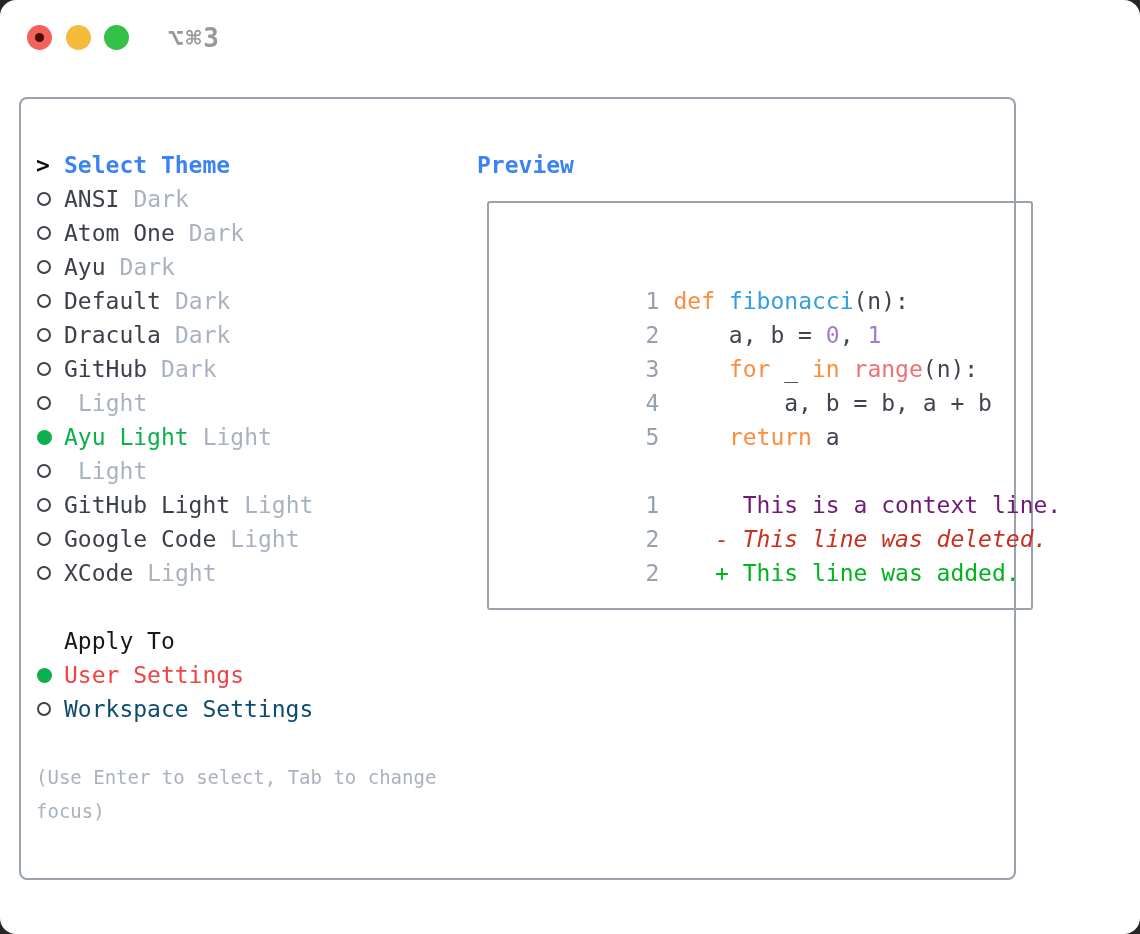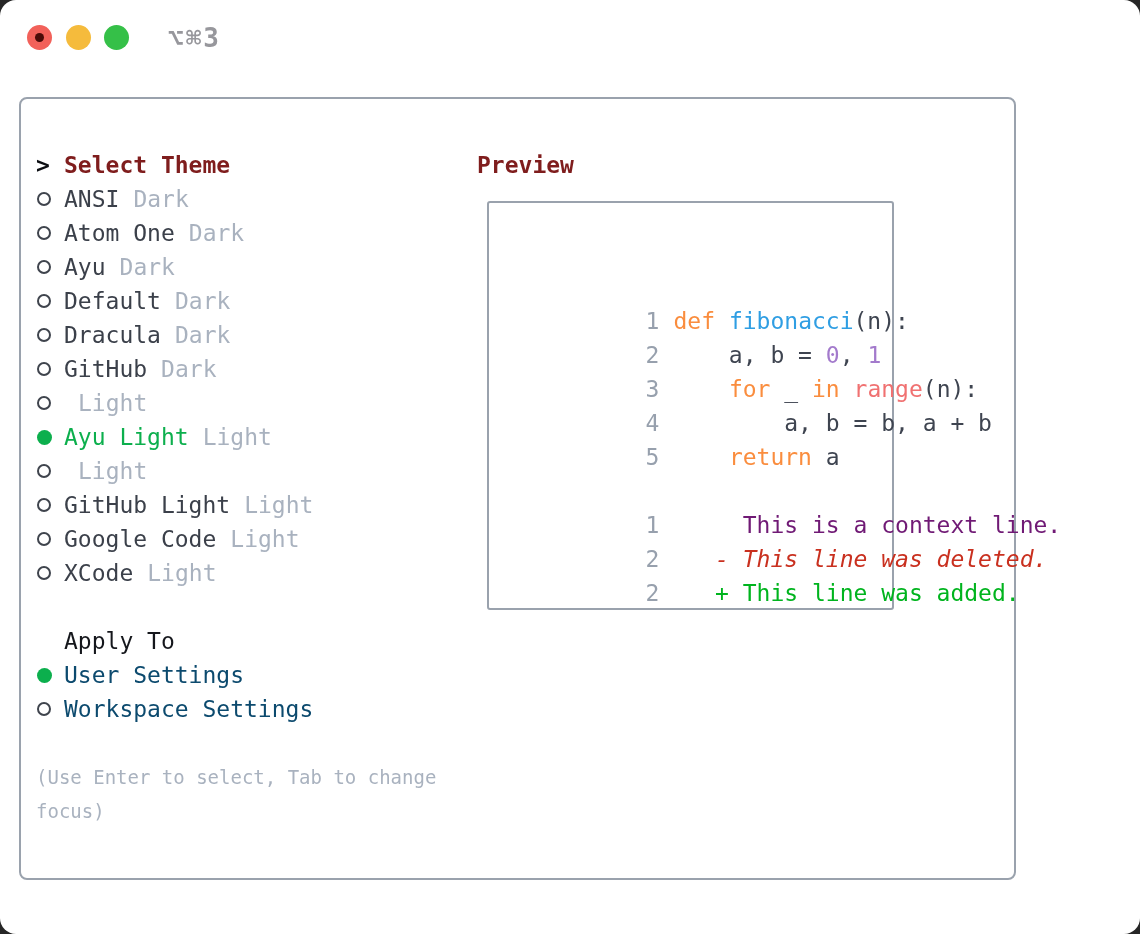--- a/index.html
+++ b/index.html
@@ -38,44 +38,44 @@
     box-sizing:border-box;
   }
   .col-left{position:absolute;left:15px;top:49px;width:432px;}
   .col-right{position:absolute;left:456px;top:49px;}
   .row{
     display:flex;align-items:center;height:34px;
     font-size:23px;line-height:34px;white-space:pre;
   }
   .icon-cell{flex:0 0 28px;display:flex;align-items:center;}
   .prefix{font-weight:700;color:#0c0e13;}
-  .hdr{font-weight:700;color:#7f1d1d;}
+  .hdr{font-weight:700;color:#3b82f6;}
   .hdr2{font-weight:400;color:#15171c;}
   .radio{
     width:14px;height:14px;border-radius:50%;
     border:2px solid #3f444d;box-sizing:border-box;margin-left:1px;
   }
   .radio.filled{border:none;background:#0caf4d;width:15px;height:15px;}
   .t-name{color:#3b404a;}
   .t-variant{color:#a9b2bf;margin-left:14px;}
   .selected-row .t-name{color:#0caf4d;}
   .opt-label{color:#0c4a6e;}
-  .selected-row .opt-label{color:#0c4a6e;}
+  .selected-row .opt-label{color:#ef4444;}
   .spacer{height:34px;}
   .hint{
     font-size:19px;line-height:34px;color:#a9b2bf;
     margin-top:0;white-space:normal;width:432px;
   }
   
   .preview-box{
     margin:19px 0 0 10px;
-    width:407px;height:409px;
+    width:546px;height:409px;
     border:2px solid #9aa2ad;border-radius:3px;
     box-sizing:border-box;
-    padding:67px 0 0 18px;
+    padding:47px 0 0 18px;
   }
   .cline,.dline{
     height:34px;font-size:23px;line-height:34px;white-space:pre;
   }
   .lnum{display:inline-block;width:28px;color:#97a0ad;}
   .seg{color:#3e4450;}
   .seg.orange{color:#fa8d3e;}
   .seg.blue{color:#2f9ee3;}
   .seg.purple{color:#a37acc;}
   .seg.coral{color:#f07171;}

